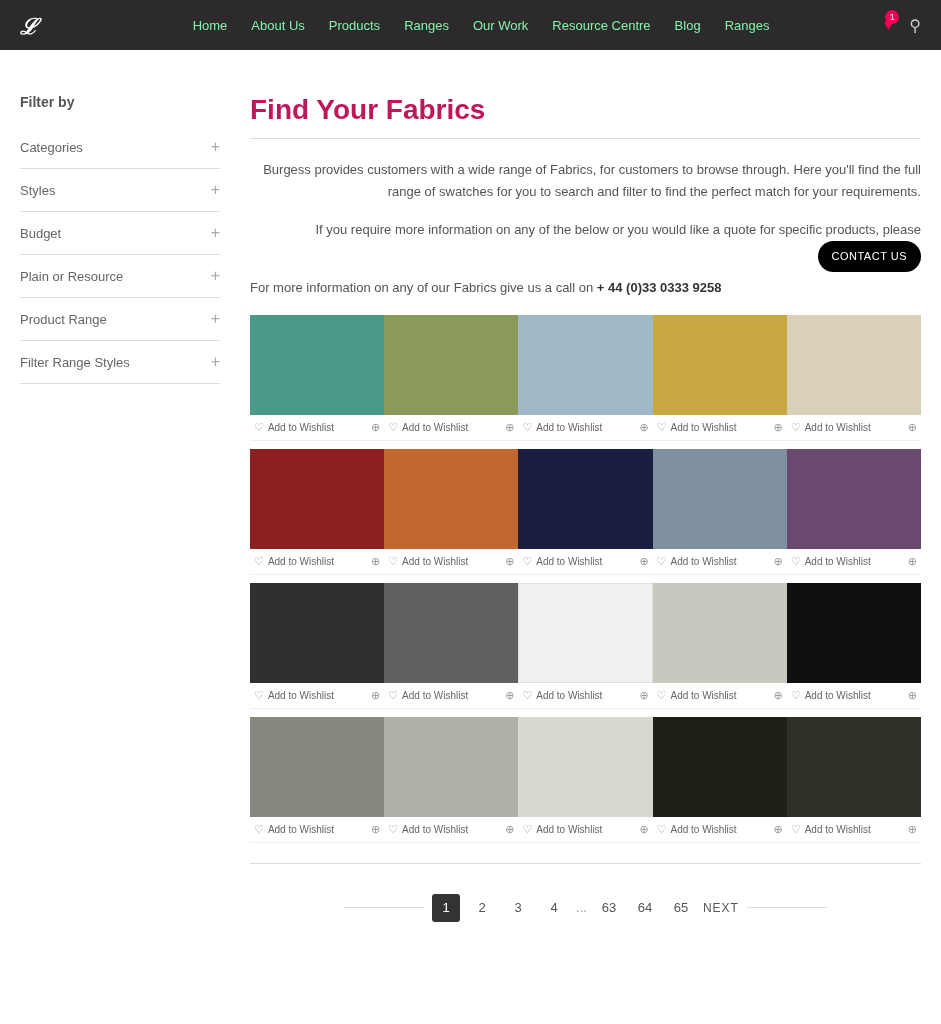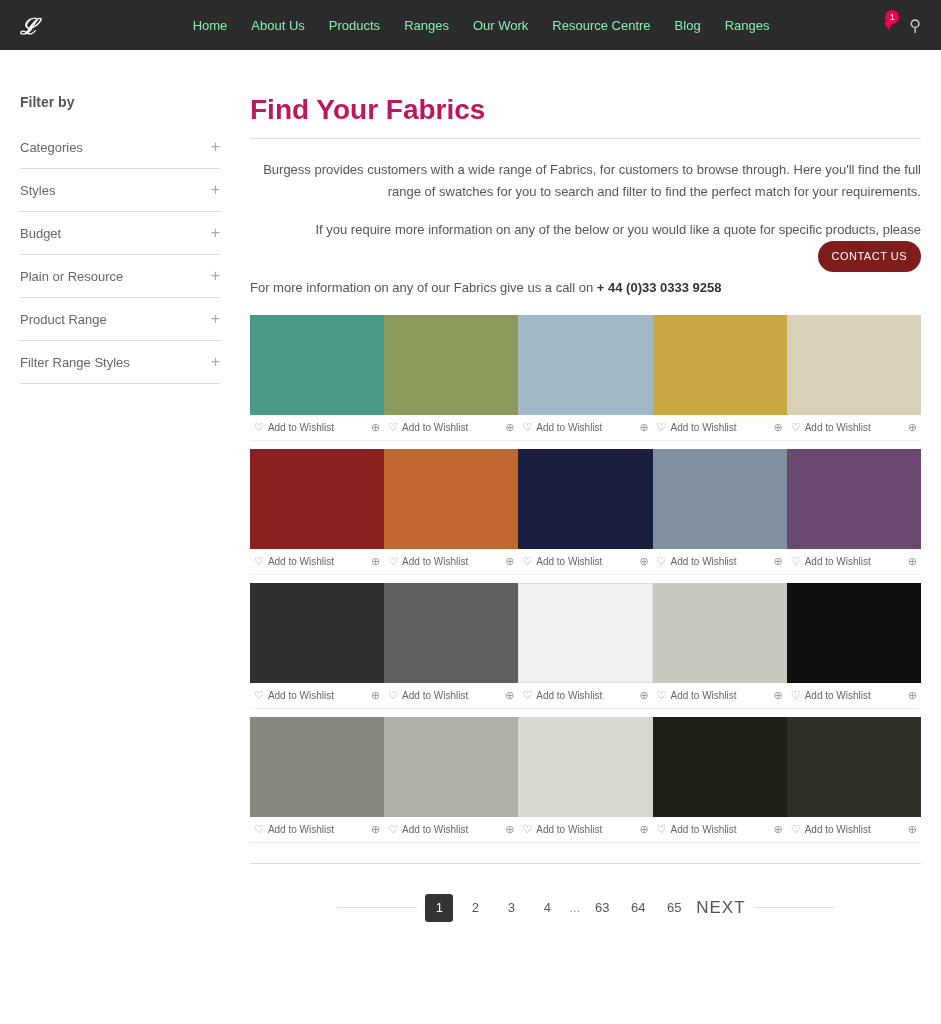--- a/index.html
+++ b/index.html
@@ -110,21 +110,21 @@
       margin-bottom: 16px;
       text-align: right;
     }
     .contact-line {
       font-size: 13px;
       color: #555;
       margin-bottom: 8px;
     }
     .contact-btn {
       display: inline-block;
-      background: #7f1d1d;
+      background: #000000;
       color: #fff;
       padding: 6px 14px;
       border-radius: 20px;
       font-size: 11px;
       text-transform: uppercase;
       letter-spacing: 0.5px;
       cursor: pointer;
       margin-left: 4px;
     }
     .phone-line {
@@ -214,21 +214,21 @@
       color: #555;
       cursor: pointer;
       border-radius: 3px;
     }
     .page-num.active {
       background: #333;
       color: #fff;
     }
     .page-ellipsis { color: #999; font-size: 13px; }
     .page-next {
-      font-size: 17px;
+      font-size: 12px;
       color: #555;
       cursor: pointer;
       text-transform: uppercase;
       letter-spacing: 1px;
     }
   </style>
 </head>
 <body>
 
 <nav>

